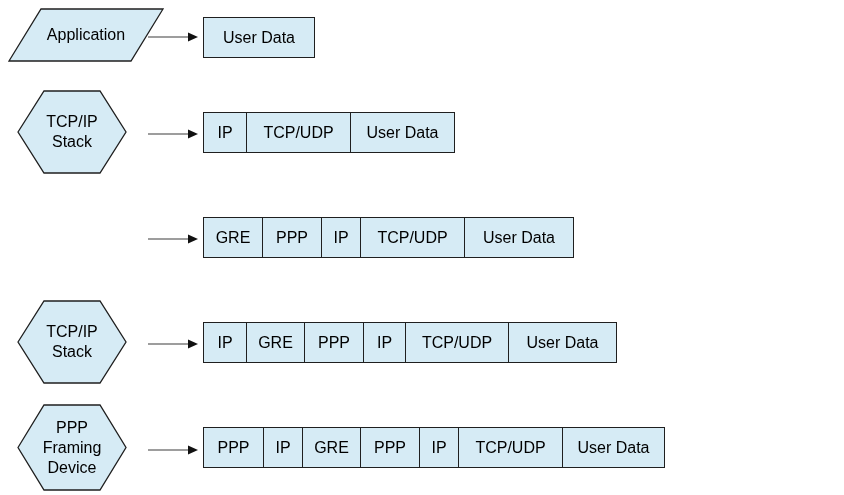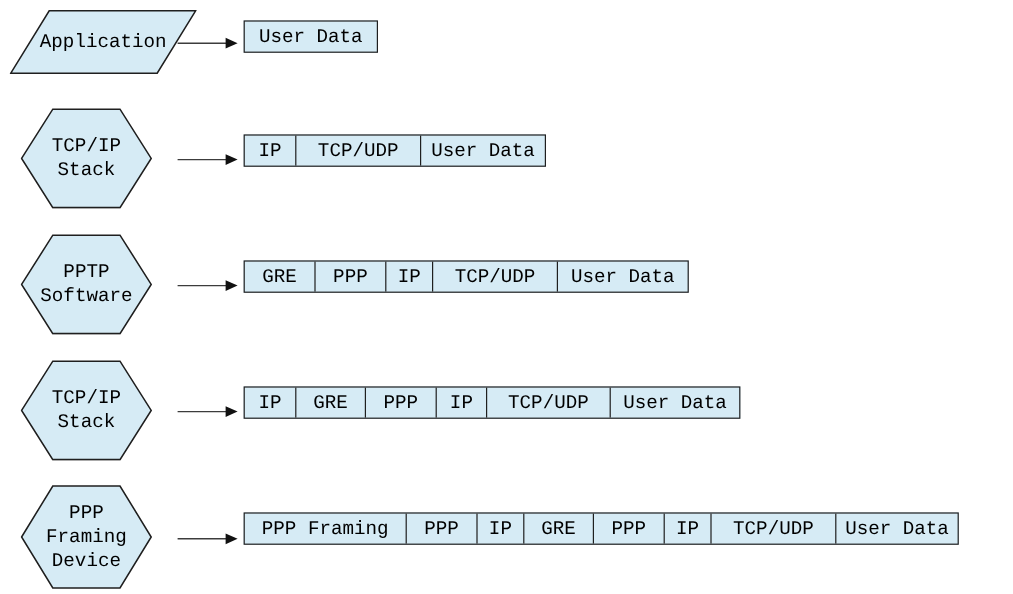--- a/index.html
+++ b/index.html
@@ -1,42 +1,42 @@
 <!DOCTYPE html>
 <html><head>
 <meta charset="utf-8">
 <style>
   html, body { margin: 0; padding: 0; background: #ffffff; }
   #diagram {
     position: relative;
     width: 844px;
     height: 495px;
     background: #ffffff;
-    font-family: Liberation Mono, monospace;
+    font-family: Liberation Sans, sans-serif;
     color: #000;
     overflow: hidden;
   }
   .stage-shape { position: absolute; }
   .stage-shape svg { display: block; position: absolute; left: 0; top: 0; }
   .stage-label {
     position: absolute; inset: 0;
     display: flex; flex-direction: column;
     align-items: center; justify-content: center;
     font-size: 16px; line-height: 20px;
     text-align: center;
     z-index: 1;
   }
   .arrow { position: absolute; }
   .packet {
     position: absolute;
     display: flex;
     box-sizing: border-box;
     border: 1.4px solid #1f1f1f;
     background: #d6ebf5;
-    height: 27px;
+    height: 41px;
   }
   .packet-segment {
     box-sizing: border-box;
     display: flex; align-items: center; justify-content: center;
     font-size: 16px;
     white-space: nowrap;
     border-left: 1.2px solid #1f1f1f;
   }
   .packet-segment:first-child { border-left: none; }
 </style>
@@ -69,29 +69,20 @@
       </div>
     </div>
     <div class="arrow" style="left: 147px; top: 126px;"><svg width="52" height="12">
         <line x1="1" y1="6" x2="42" y2="6" stroke="#3c3c3c" stroke-width="1.2"></line>
         <polygon points="41,1.5 51,6 41,10.5" fill="#111"></polygon>
       </svg></div>
     <div class="packet" style="left: 203px; top: 112px;">
       <div class="packet-segment" style="width: 42px;">IP</div>
       <div class="packet-segment" style="width: 104px;">TCP/UDP</div>
       <div class="packet-segment" style="width: 104px;">User Data</div>
-    </div>
-    <div class="stage-shape" style="left: 17px; top: 195px; width: 110px; height: 84px;">
-      <svg width="110" height="84">
-        <polygon points="1,42 27,1 83,1 109,42 83,83 27,83" fill="#d6ebf5" stroke="#1f1f1f" stroke-width="1.3"></polygon>
-      </svg>
-      <div class="stage-label">
-        <div>PPTP</div>
-        <div>Software</div>
-      </div>
     </div>
     <div class="arrow" style="left: 147px; top: 231px;"><svg width="52" height="12">
         <line x1="1" y1="6" x2="42" y2="6" stroke="#3c3c3c" stroke-width="1.2"></line>
         <polygon points="41,1.5 51,6 41,10.5" fill="#111"></polygon>
       </svg></div>
     <div class="packet" style="left: 203px; top: 217px;">
       <div class="packet-segment" style="width: 58px;">GRE</div>
       <div class="packet-segment" style="width: 59px;">PPP</div>
       <div class="packet-segment" style="width: 39px;">IP</div>
       <div class="packet-segment" style="width: 104px;">TCP/UDP</div>
@@ -126,21 +117,20 @@
         <div>PPP</div>
         <div>Framing</div>
         <div>Device</div>
       </div>
     </div>
     <div class="arrow" style="left: 147px; top: 442px;"><svg width="52" height="12">
         <line x1="1" y1="6" x2="42" y2="6" stroke="#3c3c3c" stroke-width="1.2"></line>
         <polygon points="41,1.5 51,6 41,10.5" fill="#111"></polygon>
       </svg></div>
     <div class="packet" style="left: 203px; top: 427px;">
-      <div class="packet-segment" style="width: 134px;">PPP Framing</div>
       <div class="packet-segment" style="width: 59px;">PPP</div>
       <div class="packet-segment" style="width: 39px;">IP</div>
       <div class="packet-segment" style="width: 58px;">GRE</div>
       <div class="packet-segment" style="width: 59px;">PPP</div>
       <div class="packet-segment" style="width: 39px;">IP</div>
       <div class="packet-segment" style="width: 104px;">TCP/UDP</div>
       <div class="packet-segment" style="width: 102px;">User Data</div>
     </div>
   </div>
 

